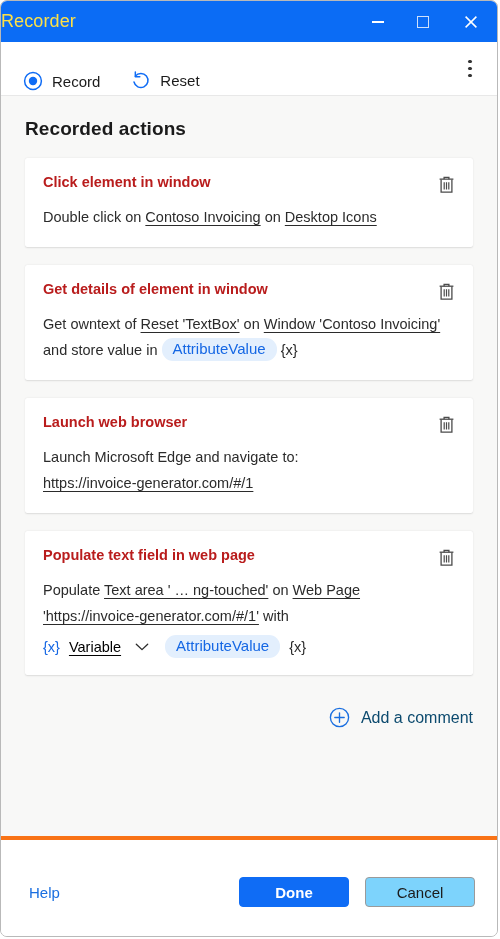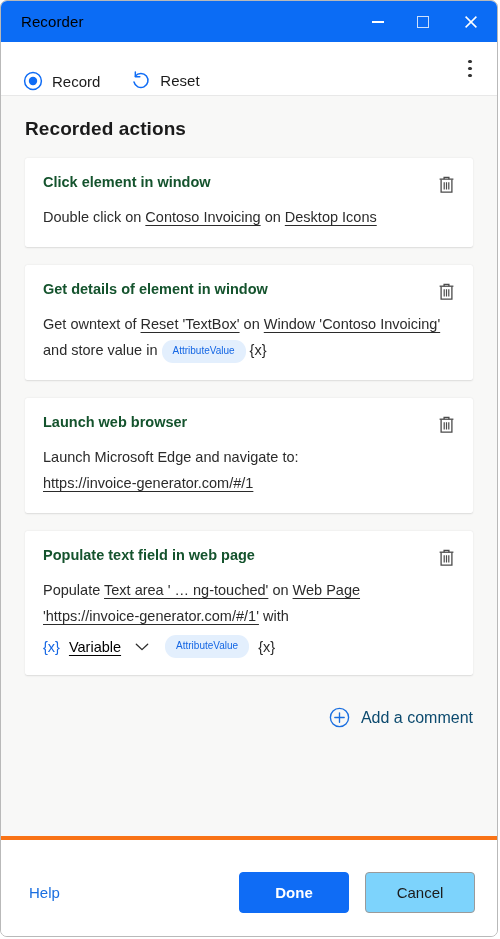--- a/index.html
+++ b/index.html
@@ -30,23 +30,22 @@
   
   .titlebar {
     height: 41px;
     background: #0b6cf5;
     display: flex;
     align-items: center;
     flex: 0 0 auto;
     position: relative;
   }
   .titlebar-title {
-    color: #000000;
-    font-size: 15px;
-    padding-left: 20px;
+    color: #fde047;
+    font-size: 18px;
     letter-spacing: 0.1px;
   }
   .win-buttons {
     margin-left: auto;
     display: flex;
     height: 41px;
   }
   .win-btn {
     width: 45px;
     height: 41px;
@@ -135,37 +134,37 @@
     background: #ffffff;
     border-radius: 2px;
     box-shadow: 0 0.6px 1.8px rgba(0,0,0,0.10), 0 0.15px 0.45px rgba(0,0,0,0.07);
     margin-bottom: 18px;
     padding: 16px 18px 17px 18px;
     position: relative;
   }
   .card-title {
     font-size: 14.5px;
     font-weight: bold;
-    color: #14532d;
+    color: #b91c1c;
     margin-bottom: 14px;
     padding-right: 40px;
   }
   .card-body {
     font-size: 14.5px;
     color: #2b2b2b;
     line-height: 26px;
   }
   .u { text-decoration: underline; text-underline-offset: 2.5px; }
   .pill {
     display: inline-block;
     background: #e3effd;
     color: #1567e4;
     border-radius: 11px;
     padding: 2px 11px 3px 11px;
-    font-size: 10px;
+    font-size: 15px;
     line-height: 18px;
     vertical-align: 1px;
   }
   .xvar-dark { color: #2b2b2b; }
   .xvar-blue { color: #1567e4; }
   .trash {
     position: absolute;
     top: 13px;
     right: 14px;
     width: 26px;
@@ -221,21 +220,21 @@
   }
   .footer-actions {
     margin-left: auto;
     display: flex;
     gap: 16px;
   }
   .btn {
     font-size: 15px;
     font-family: "Liberation Sans", sans-serif;
     border-radius: 4px;
-    height: 41px;
+    height: 30px;
     min-width: 110px;
     display: flex;
     align-items: center;
     justify-content: center;
     box-sizing: border-box;
     cursor: default;
   }
   .btn-primary {
     background: #0f6cf5;
     color: #ffffff;

